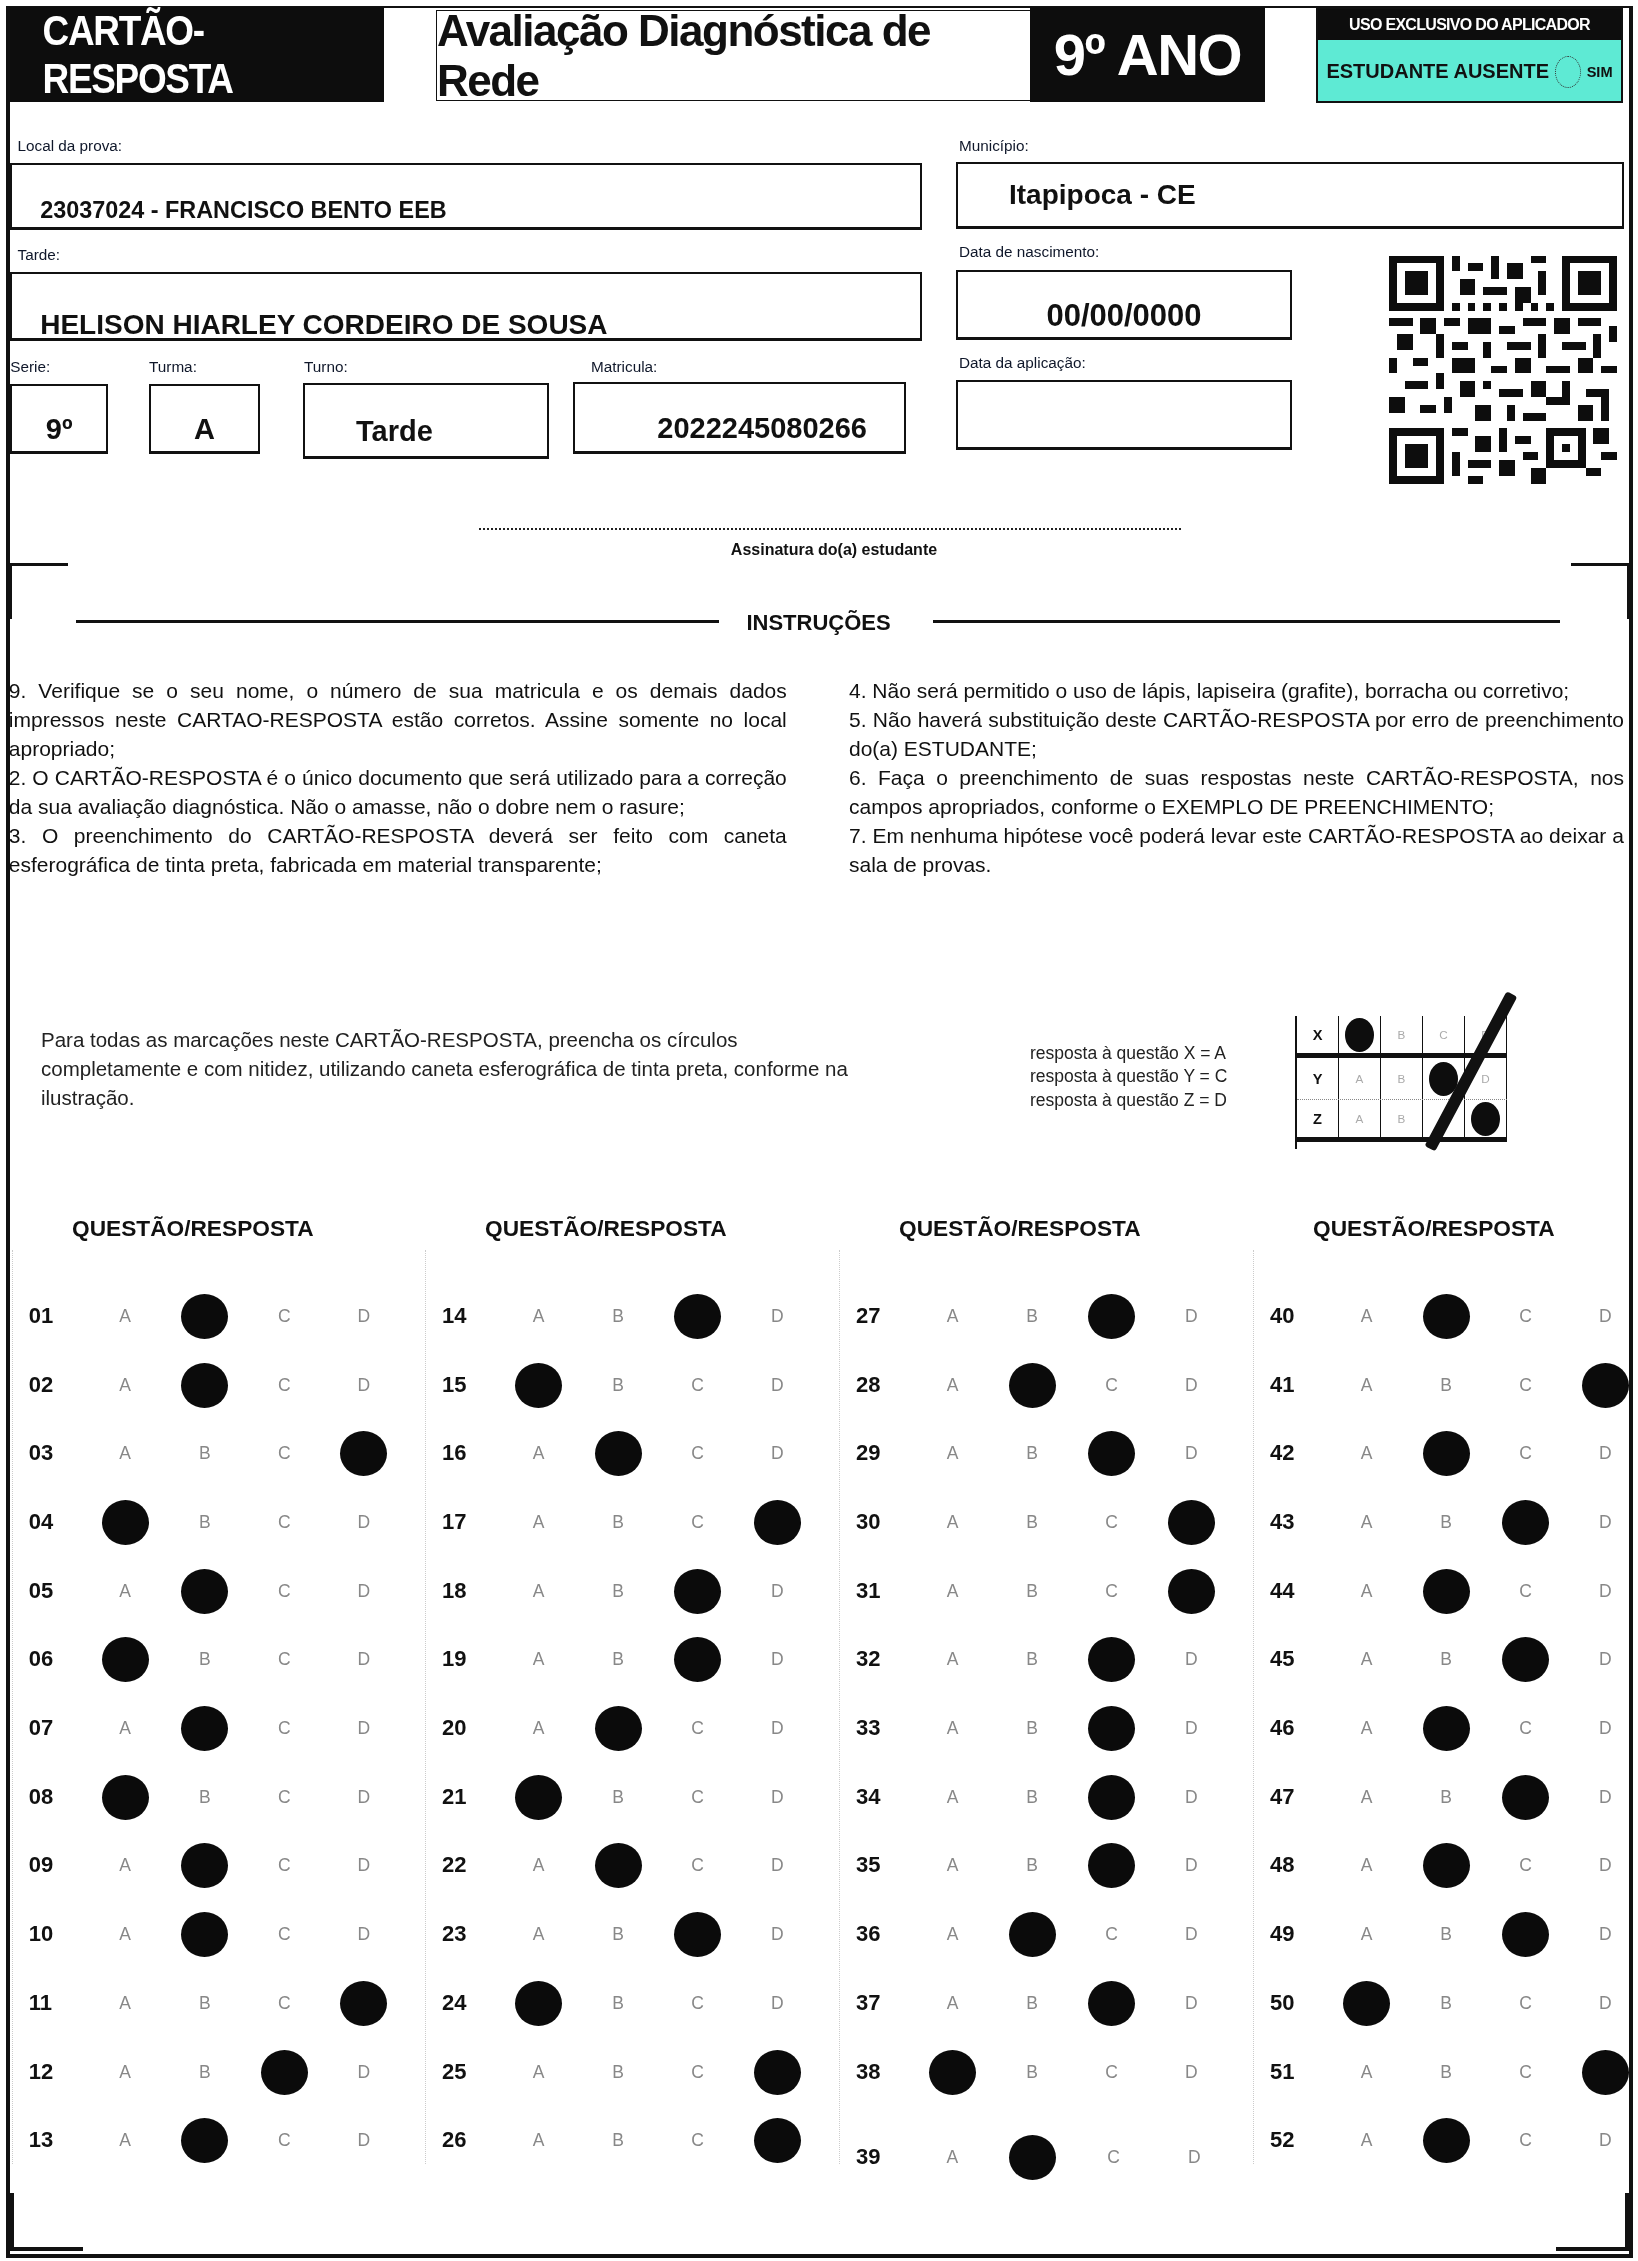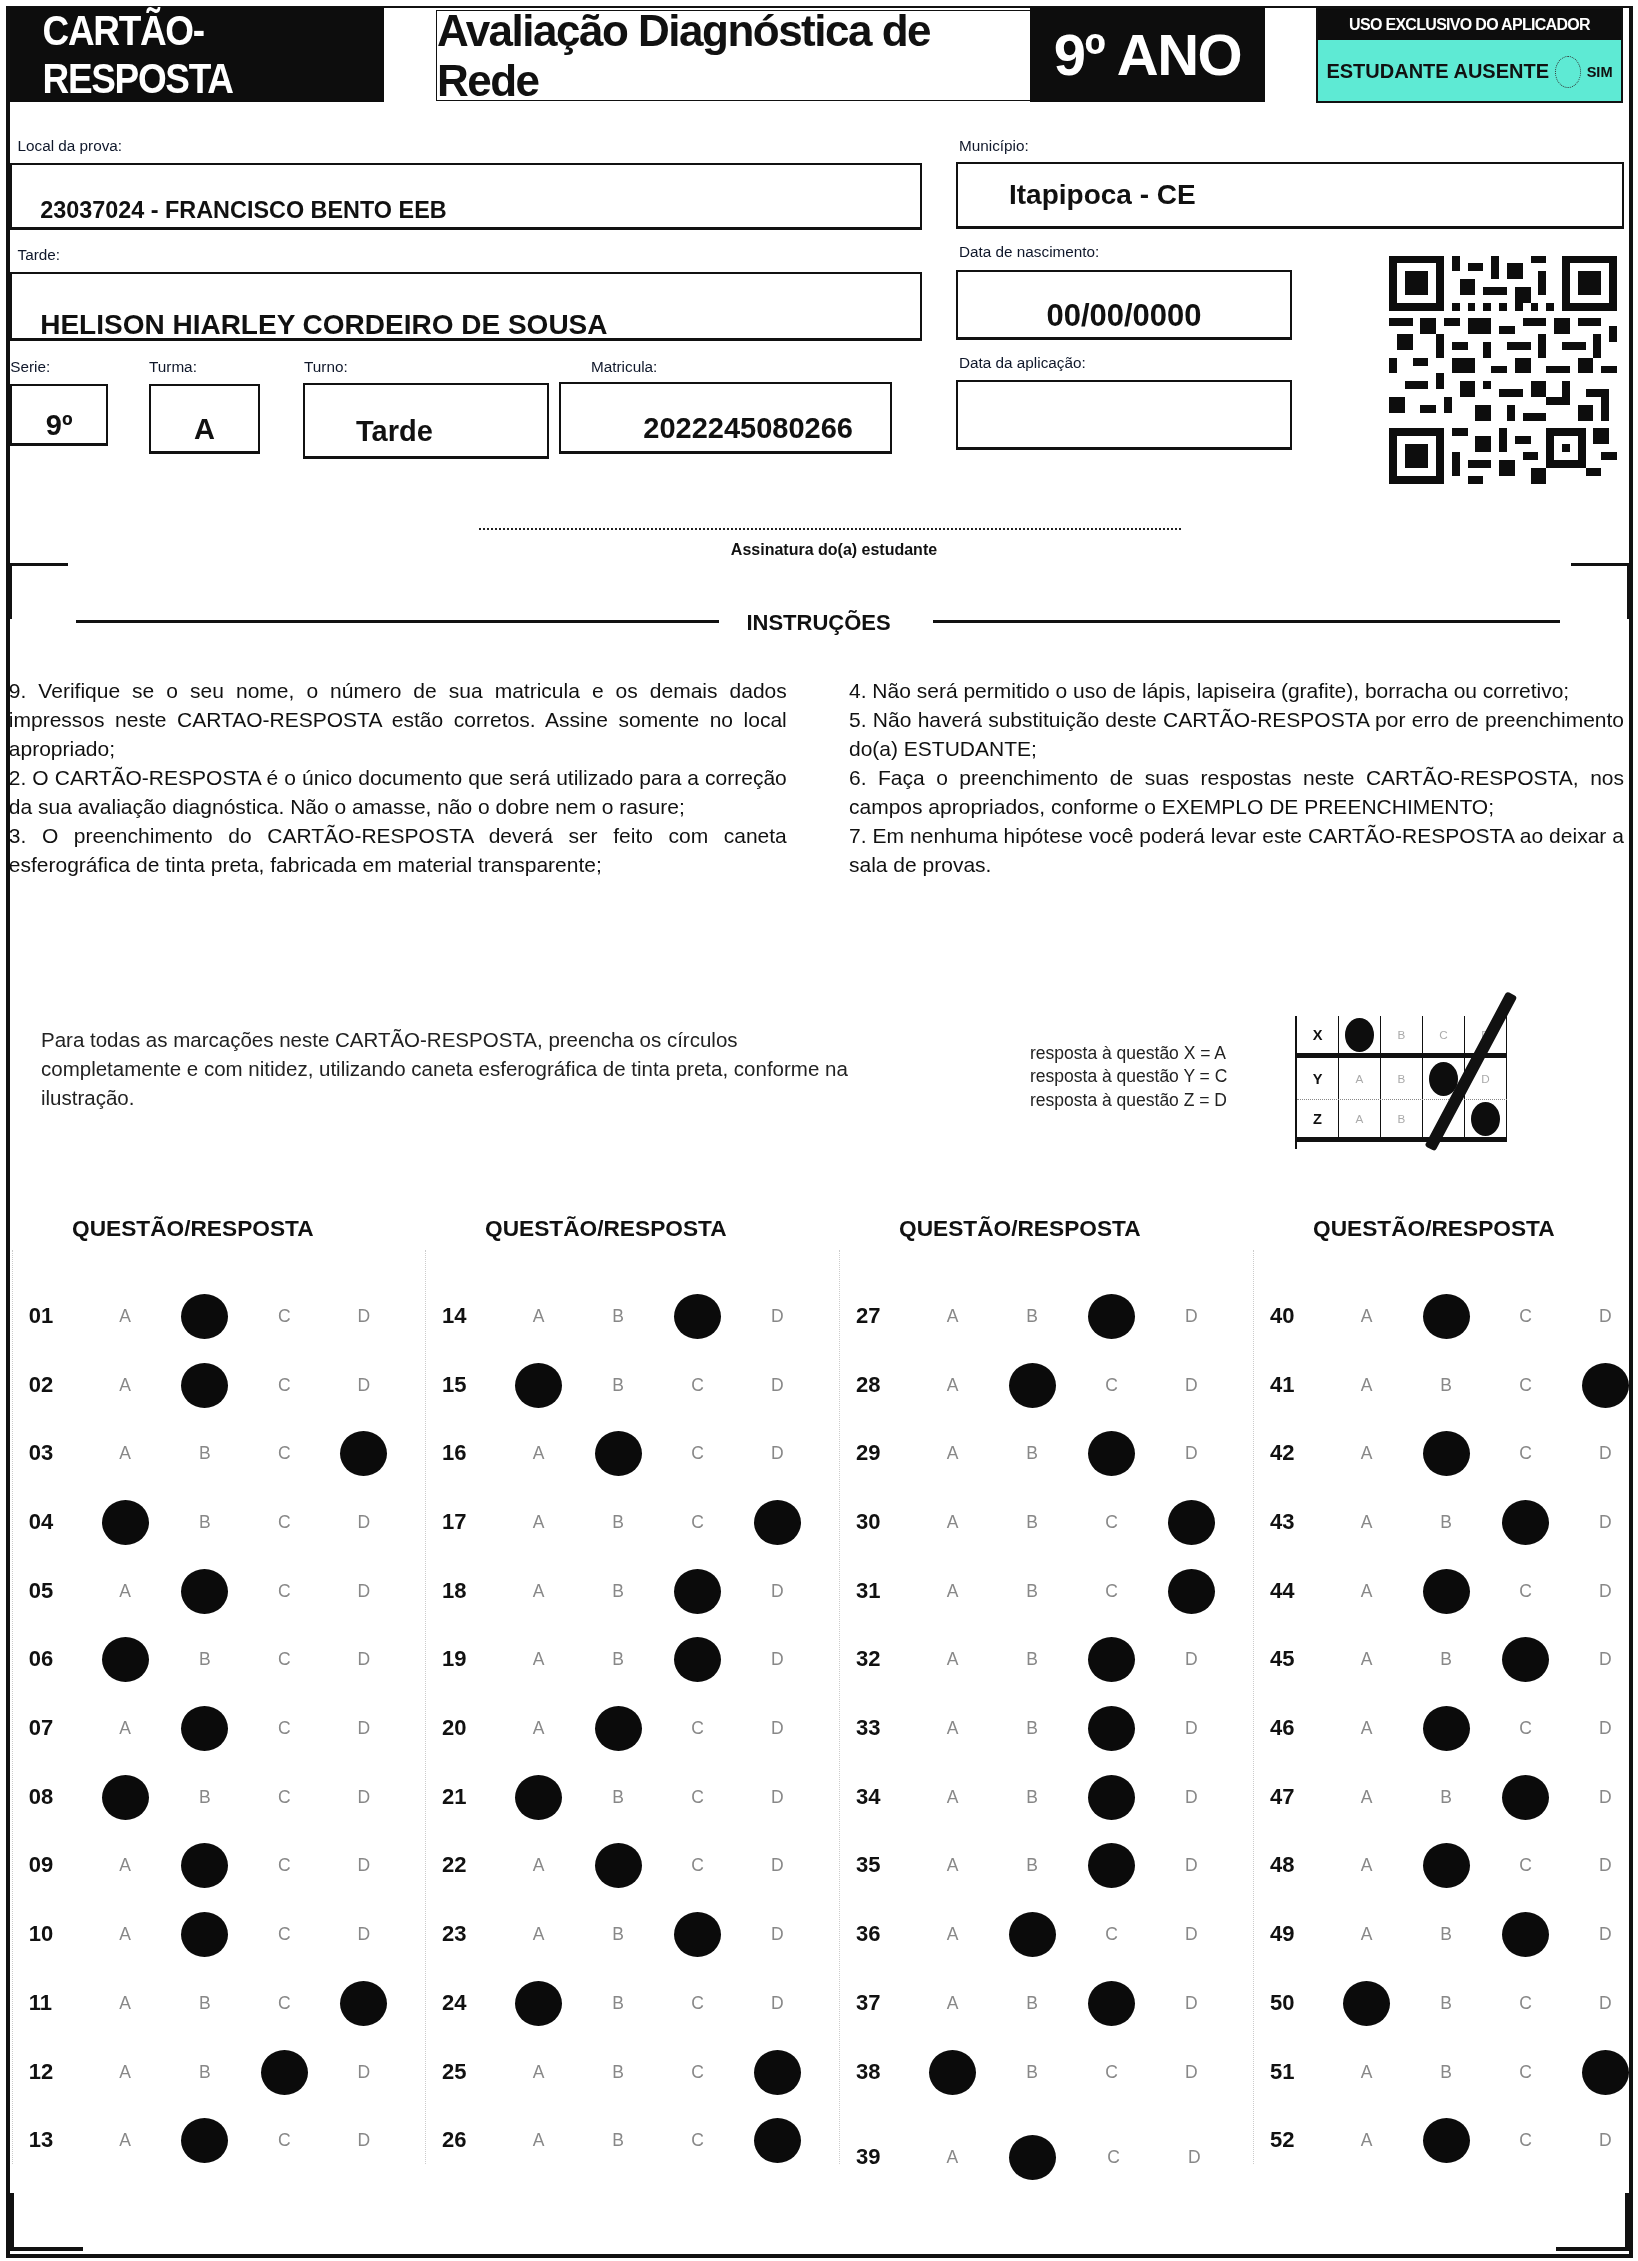--- a/index.html
+++ b/index.html
@@ -101,33 +101,33 @@
 <div class="field" style="left:10.2px; top:272px; width:912px; height:69px; font-size:28px; padding-left:28px; padding-top:37px;">
   <span>HELISON HIARLEY CORDEIRO DE SOUSA</span>
 </div>
 
 <div class="lbl" style="left:959px; top:243px;">Data de nascimento:</div>
 <div class="field" style="left:956px; top:270px; width:336px; height:70px; font-size:31px; justify-content:center; padding-top:22px;">
   <span>00/00/0000</span>
 </div>
 
 <div class="lbl" style="left:10.2px; top:358px;">Serie:</div>
-<div class="field" style="left:10.2px; top:384px; width:98px; height:62px; font-size:29px; justify-content:center; padding-top:22px;">
+<div class="field" style="left:10.2px; top:384px; width:98px; height:70px; font-size:29px; justify-content:center; padding-top:22px;">
   <span>9º</span>
 </div>
 <div class="lbl" style="left:149px; top:358px;">Turma:</div>
 <div class="field" style="left:149px; top:384px; width:111px; height:70px; font-size:29px; justify-content:center; padding-top:22px;">
   <span>A</span>
 </div>
 <div class="lbl" style="left:304px; top:358px;">Turno:</div>
 <div class="field" style="left:303px; top:383px; width:246px; height:76px; font-size:29px; padding-left:51px; padding-top:22px;">
   <span>Tarde</span>
 </div>
 <div class="lbl" style="left:591px; top:358px;">Matricula:</div>
-<div class="field" style="left:559px; top:382px; width:333px; height:72px; font-size:29px; justify-content:flex-end; padding-right:37px; padding-top:22px;">
+<div class="field" style="left:573px; top:382px; width:333px; height:72px; font-size:29px; justify-content:flex-end; padding-right:37px; padding-top:22px;">
   <span>2022245080266</span>
 </div>
 
 <div class="lbl" style="left:959px; top:354px;">Data da aplicação:</div>
 <div class="field" style="left:956px; top:380px; width:336px; height:70px;">
   <span></span>
 </div>
 
 <svg class="qr" viewBox="0 0 29 29" shape-rendering="crispEdges">
   <rect width="29" height="29" fill="#fff"></rect>

